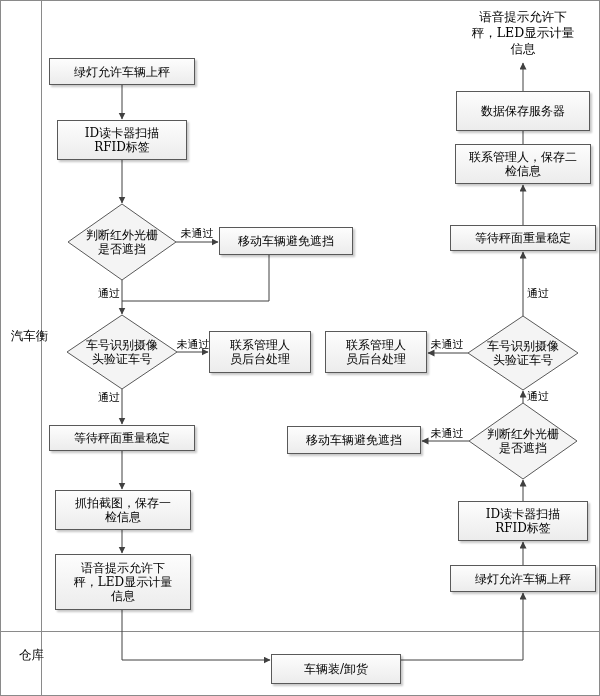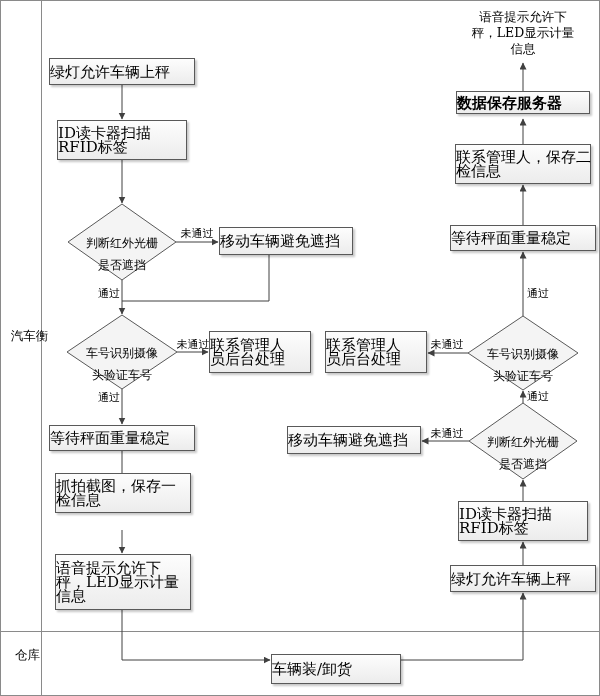--- a/index.html
+++ b/index.html
@@ -10,42 +10,42 @@
   }
   .vline { position:absolute; background:#8a8a8a; width:1px; top:0; height:696px; z-index:1; }
   .hline { position:absolute; background:#8a8a8a; height:1px; left:0; width:600px; z-index:1; }
   .lane-label { position:absolute; font-size:12.5px; line-height:15px; text-align:center; z-index:2; }
   svg.wires { position:absolute; left:0; top:0; z-index:2; }
   .node {
     position:absolute; box-sizing:border-box; z-index:3;
     border:1px solid #595959;
     background:linear-gradient(180deg,#fdfdfd 0%,#ececec 100%);
     box-shadow:1.5px 1.5px 2px rgba(0,0,0,.22);
-    display:flex; flex-direction:column; align-items:flex-start; justify-content:center;
-    font-size:15px; line-height:14px; text-align:center;
+    display:flex; flex-direction:column; align-items:center; justify-content:center;
+    font-size:12px; line-height:14px; text-align:center;
   }
   .node span { display:block; white-space:nowrap; }
   .dtext { position:absolute; z-index:4; text-align:center; font-size:12px; line-height:14px; }
-  .dtext span { display:block; white-space:nowrap;margin-top:8px; }
+  .dtext span { display:block; white-space:nowrap; }
   .plain { position:absolute; z-index:3; text-align:center; font-size:12.5px; line-height:16px; }
   .plain span { display:block; white-space:nowrap; }
   .elabel { position:absolute; z-index:5; font-size:11px; line-height:12px; white-space:nowrap; }
   .t-right { text-align:right; }
   .t-left { text-align:left; }
   .t-center { text-align:center; }
 </style>
 </head>
 <body>
 
 <div class="canvas">
 
   <div class="vline" style="left:40px;"></div>
   <div class="hline" style="top:630px;"></div>
   <div class="lane-label" style="left:9px; top:327px; width:39px;">汽车衡</div>
-  <div class="lane-label" style="left:0; top:646px; width:39px;text-align:right;">仓库</div>
+  <div class="lane-label" style="left:11px; top:646px; width:39px;">仓库</div>
 
   <svg class="wires" width="600" height="696" viewBox="0 0 600 696">
     <defs>
       <marker id="arr" markerWidth="8" markerHeight="8" refX="6.5" refY="3.5" orient="auto" markerUnits="userSpaceOnUse">
         <path d="M0,0 L7,3.5 L0,7 Z" fill="#404040"></path>
       </marker>
     </defs>
 
     <path d="M121,84 L121,118" stroke="#404040" fill="none" marker-end="url(#arr)"></path>
     <path d="M121,159 L121,202" stroke="#404040" fill="none" marker-end="url(#arr)"></path>
@@ -100,42 +100,42 @@
 
   <div class="node" style="left:208px; top:330px; width:102px; height:42px;">
     <span>联系管理人</span>
     <span>员后台处理</span>
   </div>
 
   <div class="node" style="left:48px; top:424px; width:146px; height:26px;">
     <span>等待秤面重量稳定</span>
   </div>
 
-  <div class="node" style="left:54px; top:472px; width:136px; height:40px;">
+  <div class="node" style="left:54px; top:489px; width:136px; height:40px;">
     <span>抓拍截图，保存一</span>
     <span>检信息</span>
   </div>
 
   <div class="node" style="left:54px; top:553px; width:136px; height:56px;">
     <span>语音提示允许下</span>
     <span>秤，LED显示计量</span>
     <span>信息</span>
   </div>
 
   <div class="node" style="left:270px; top:653px; width:130px; height:30px;">
     <span>车辆装/卸货</span>
   </div>
 
   <div class="plain" style="left:453px; top:8px; width:138px;">
     <span>语音提示允许下</span>
     <span>秤，LED显示计量</span>
     <span>信息</span>
   </div>
 
-  <div class="node" style="left:455px; top:90px; width:134px; height:23px;font-weight:bold;">
+  <div class="node" style="left:455px; top:90px; width:134px; height:40px;">
     <span>数据保存服务器</span>
   </div>
 
   <div class="node" style="left:454px; top:143px; width:136px; height:40px;">
     <span>联系管理人，保存二</span>
     <span>检信息</span>
   </div>
 
   <div class="node" style="left:449px; top:224px; width:146px; height:26px;">
     <span>等待秤面重量稳定</span>

